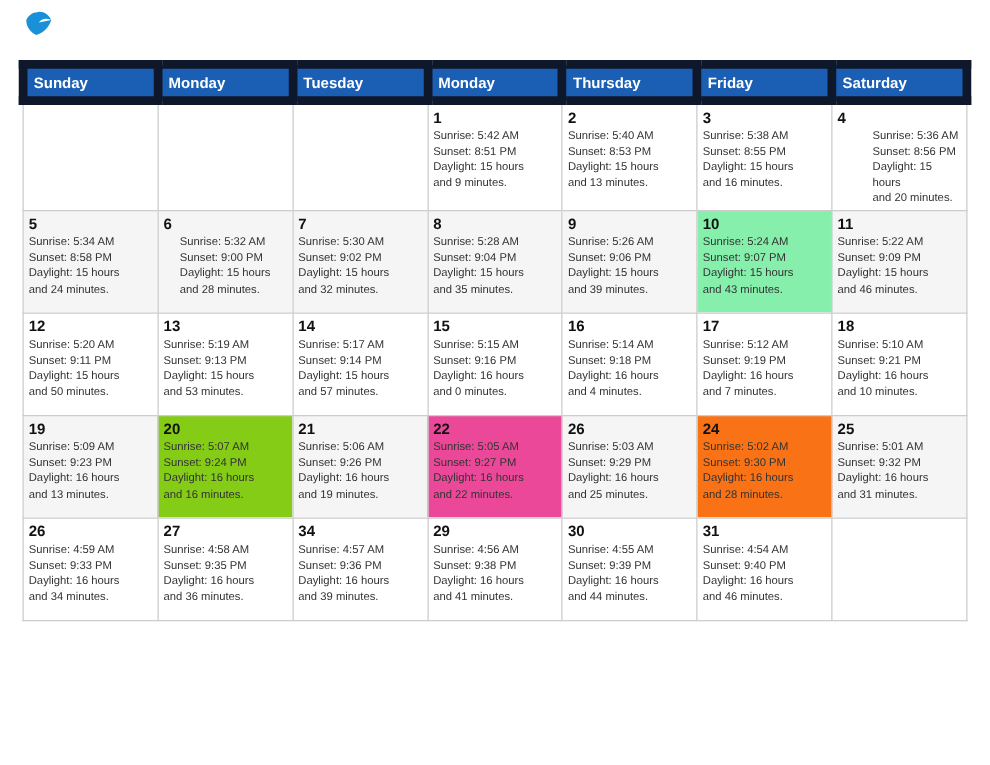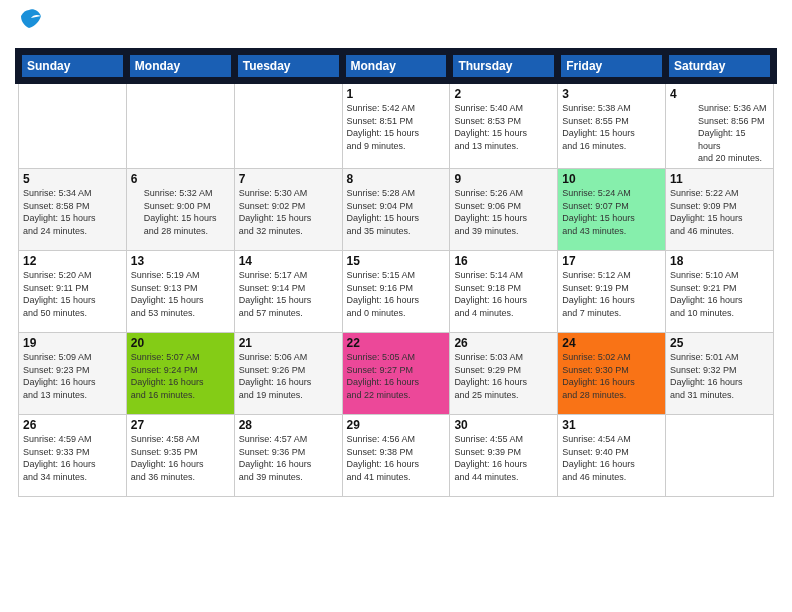--- a/index.html
+++ b/index.html
@@ -309,21 +309,21 @@
 and 34 minutes.</div>
           </td>
           <td>
             <span class="day-number">27</span>
             <div class="cell-info" style="white-space: pre-line;">Sunrise: 4:58 AM
 Sunset: 9:35 PM
 Daylight: 16 hours
 and 36 minutes.</div>
           </td>
           <td>
-            <span class="day-number">28</span>
+            <span class="day-number">34</span>
             <div class="cell-info" style="white-space: pre-line;">Sunrise: 4:57 AM
 Sunset: 9:36 PM
 Daylight: 16 hours
 and 39 minutes.</div>
           </td>
           <td>
             <span class="day-number">29</span>
             <div class="cell-info" style="white-space: pre-line;">Sunrise: 4:56 AM
 Sunset: 9:38 PM
 Daylight: 16 hours

